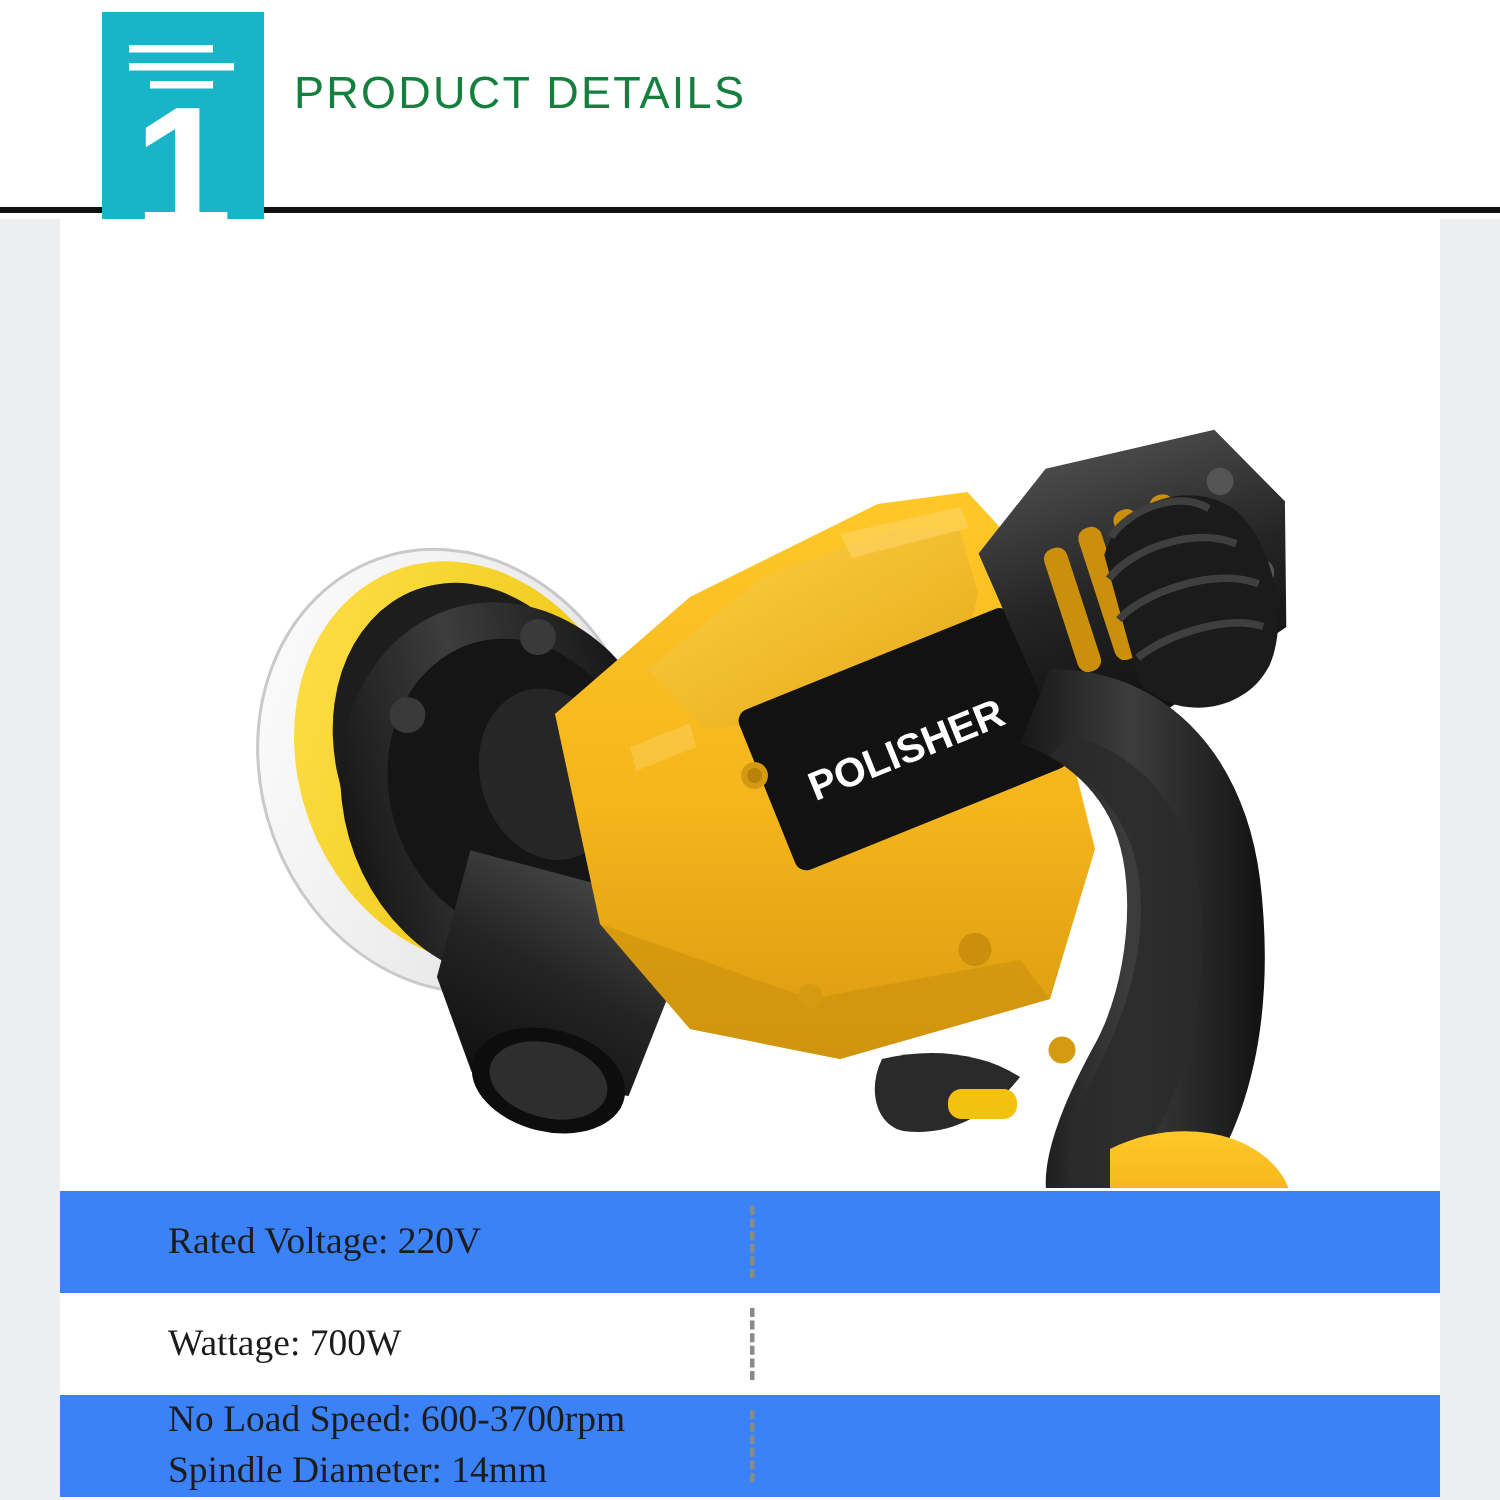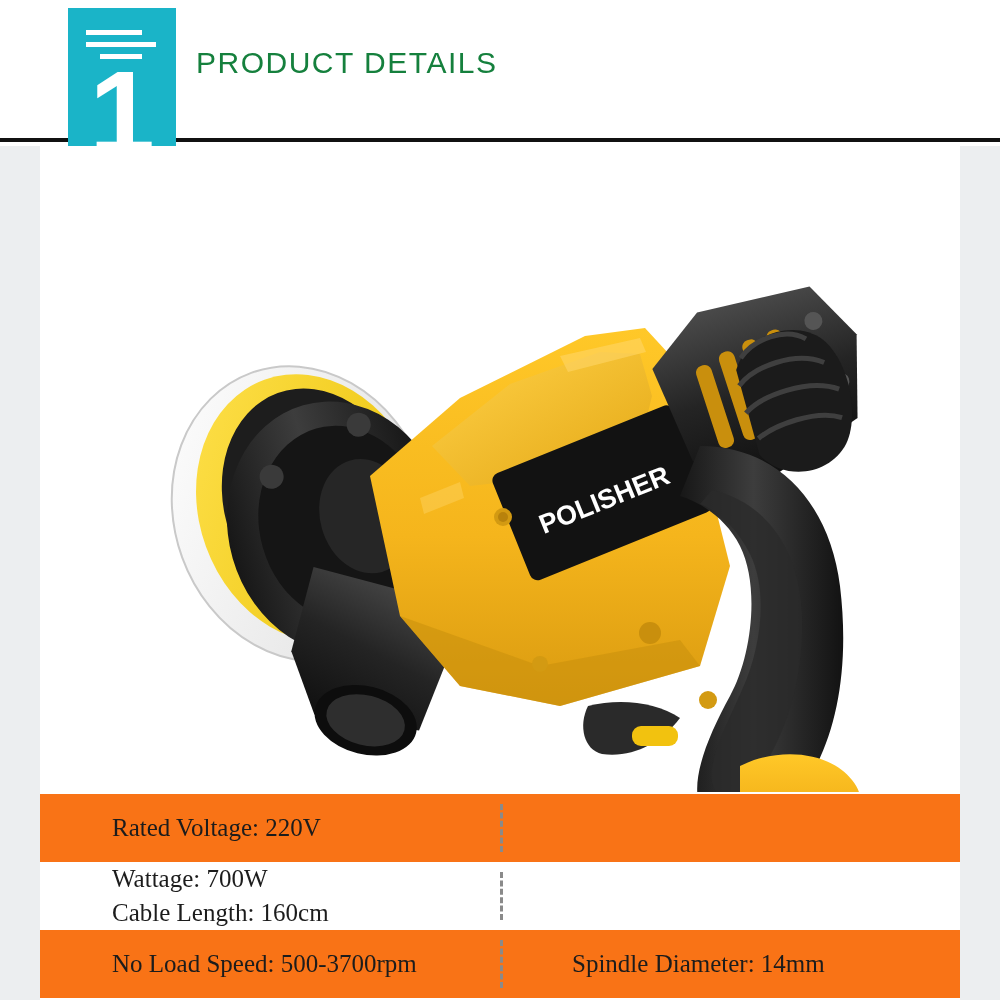--- a/index.html
+++ b/index.html
@@ -98,21 +98,21 @@
   .specs {
     position: absolute;
     left: 40px; top: 794px;
     width: 920px; height: 206px;
   }
   .spec-row {
     position: relative;
     width: 920px; height: 68px;
     display: flex;
   }
-  .spec-row.alt { background: #f97316; }
+  .spec-row.alt { background: #3b82f6; flex-direction: column; }
   .spec-row.plain { background: #ffffff; flex-direction: column; }
   .spec-cell {
     width: 460px;
     height: 68px;
     display: flex;
     align-items: center;
     padding-left: 72px;
     font-size: 25px;
     color: #1c1c1c;
     font-family: "Liberation Serif", serif;
@@ -272,23 +272,22 @@
   <div class="specs">
 
     <div class="spec-row alt">
       <div class="spec-cell">Rated Voltage: 220V</div>
       <div class="spec-divider"></div>
     </div>
 
     <div class="spec-row plain">
       <div class="spec-cell">Wattage: 700W</div>
       <div class="spec-divider"></div>
-      <div class="spec-cell">Cable Length: 160cm</div>
     </div>
 
     <div class="spec-row alt">
-      <div class="spec-cell">No Load Speed: 500-3700rpm</div>
+      <div class="spec-cell">No Load Speed: 600-3700rpm</div>
       <div class="spec-divider"></div>
       <div class="spec-cell">Spindle Diameter: 14mm</div>
     </div>
 
   </div>
 </div>
 
 </body></html>

